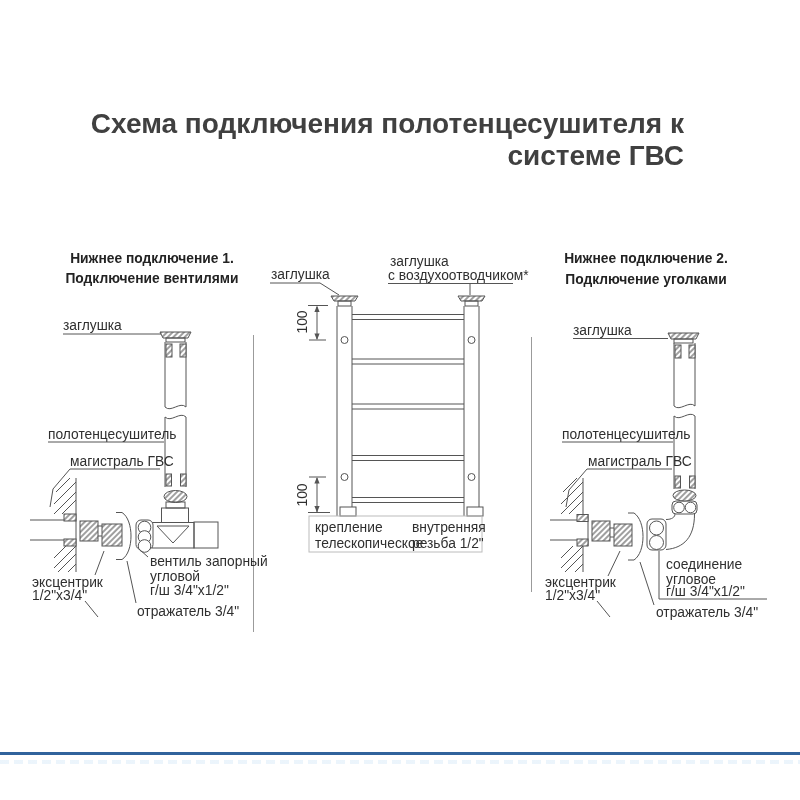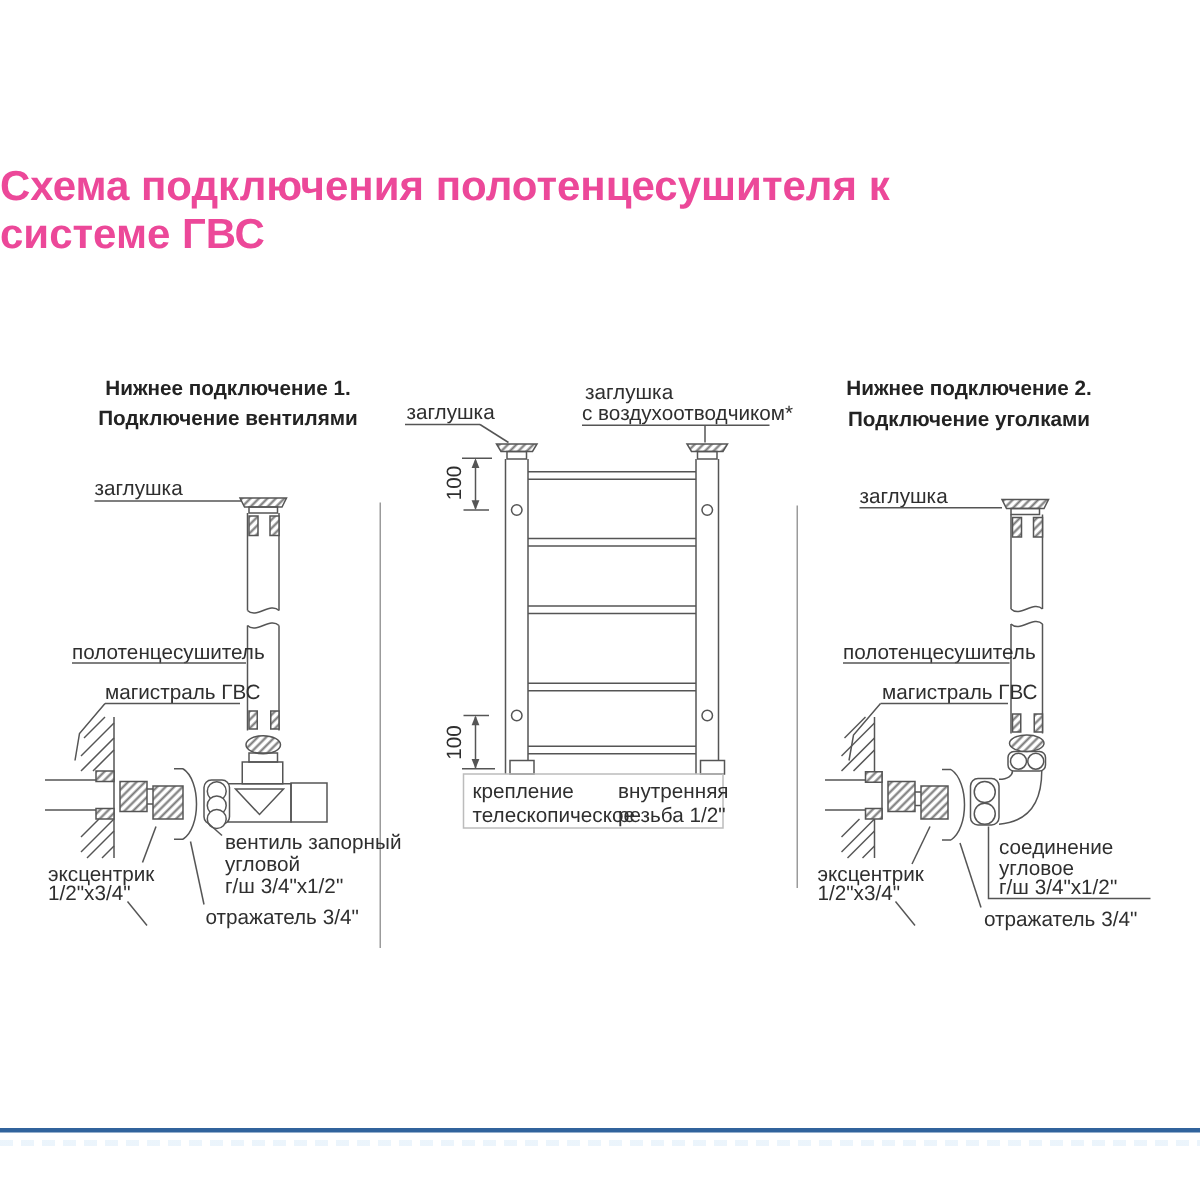--- a/index.html
+++ b/index.html
@@ -1,19 +1,19 @@
 <!DOCTYPE html>
 <html><head>
 <meta charset="utf-8">
 <style>
   html,body{margin:0;padding:0;background:#fff;}
   body{width:800px;height:800px;position:relative;overflow:hidden;
        font-family:"Liberation Sans",sans-serif;}
-  .title{position:absolute;top:108px;left:0;width:684px;text-align:left;
-         font-size:28px;font-weight:bold;color:#ec4899;margin:0;letter-spacing:0;}
+  .title{position:absolute;top:108px;left:0;width:684px;text-align:right;
+         font-size:28px;font-weight:bold;color:#404040;margin:0;letter-spacing:0;}
   .diagram{position:absolute;top:0;left:0;}
   svg text{font-family:"Liberation Sans",sans-serif;font-size:13.8px;fill:#2f2f2f;}
   svg text.hd{font-weight:bold;fill:#232323;}
   .s{stroke:#555;fill:none;stroke-width:1;}
   .sh{stroke:#555;fill:url(#ph);stroke-width:1;}
   .sw{stroke:#555;fill:#fff;stroke-width:1;}
   .sb{stroke:#bcbcbc;fill:none;stroke-width:1;}
   .dv{stroke:#9b9b9b;stroke-width:1;fill:none;}
   .ar{fill:#555;stroke:none;}
   .footer-rule{position:absolute;left:0;top:752px;width:800px;height:3px;background:#31639c;}

